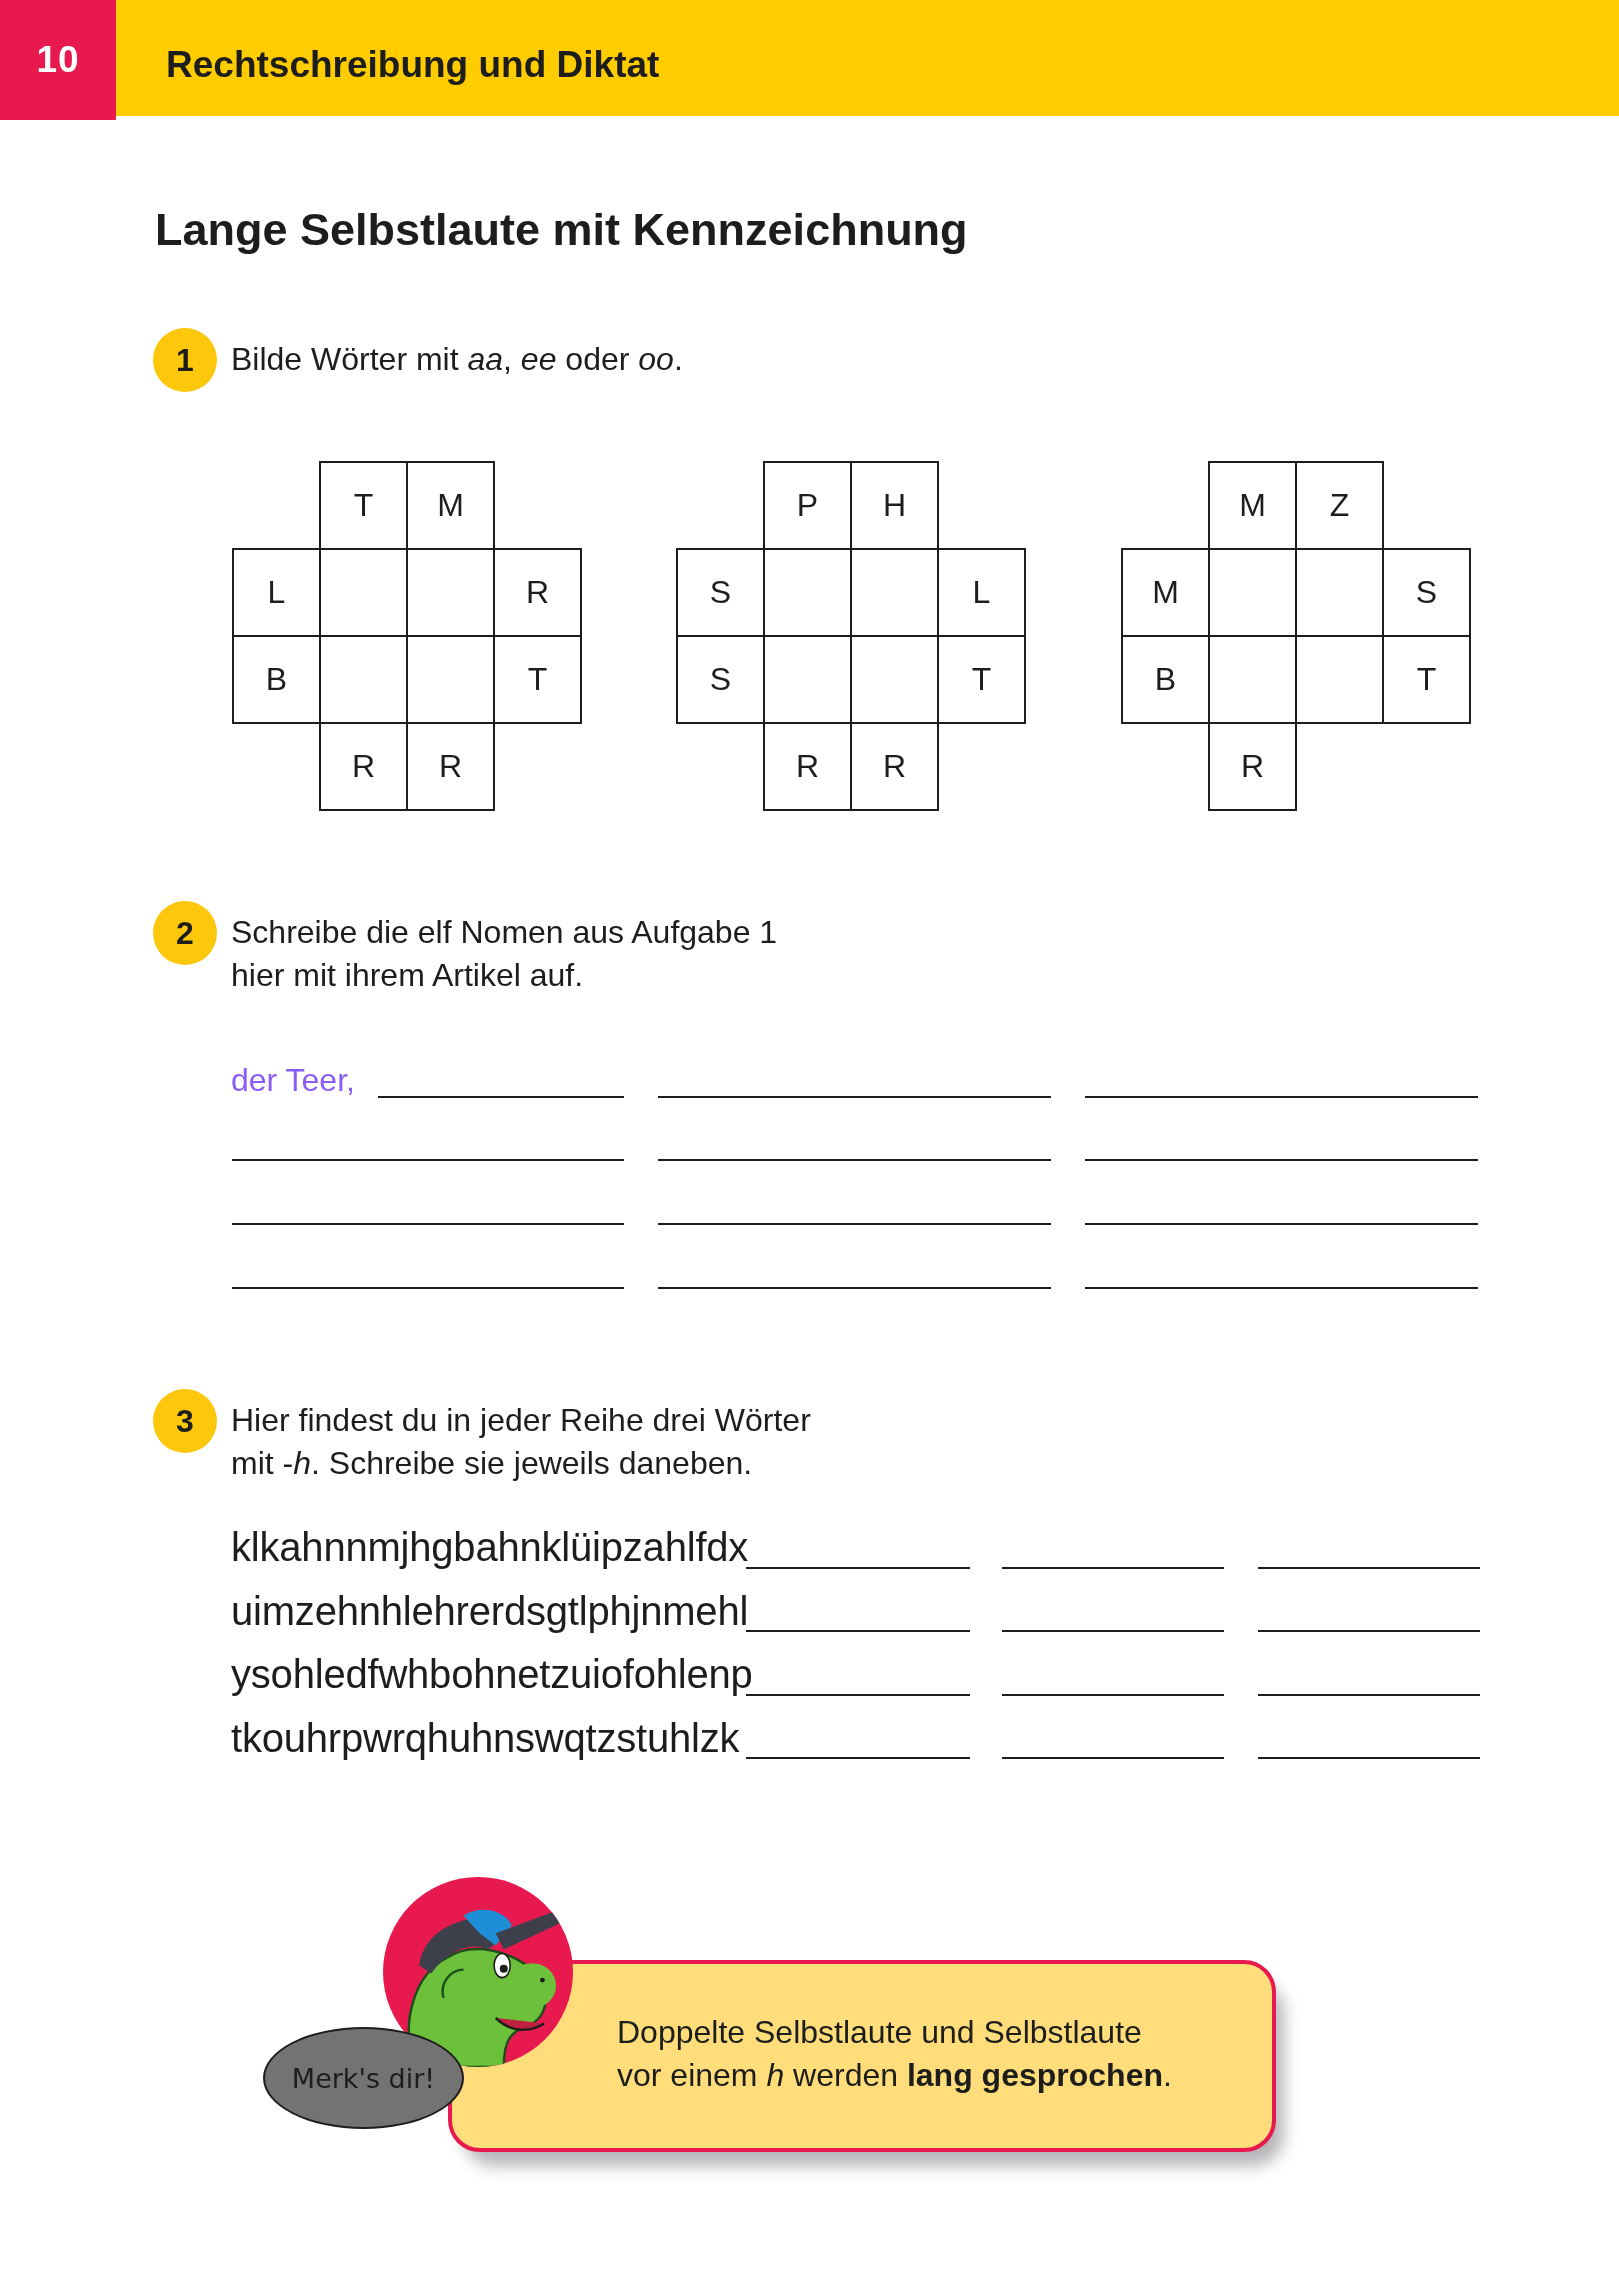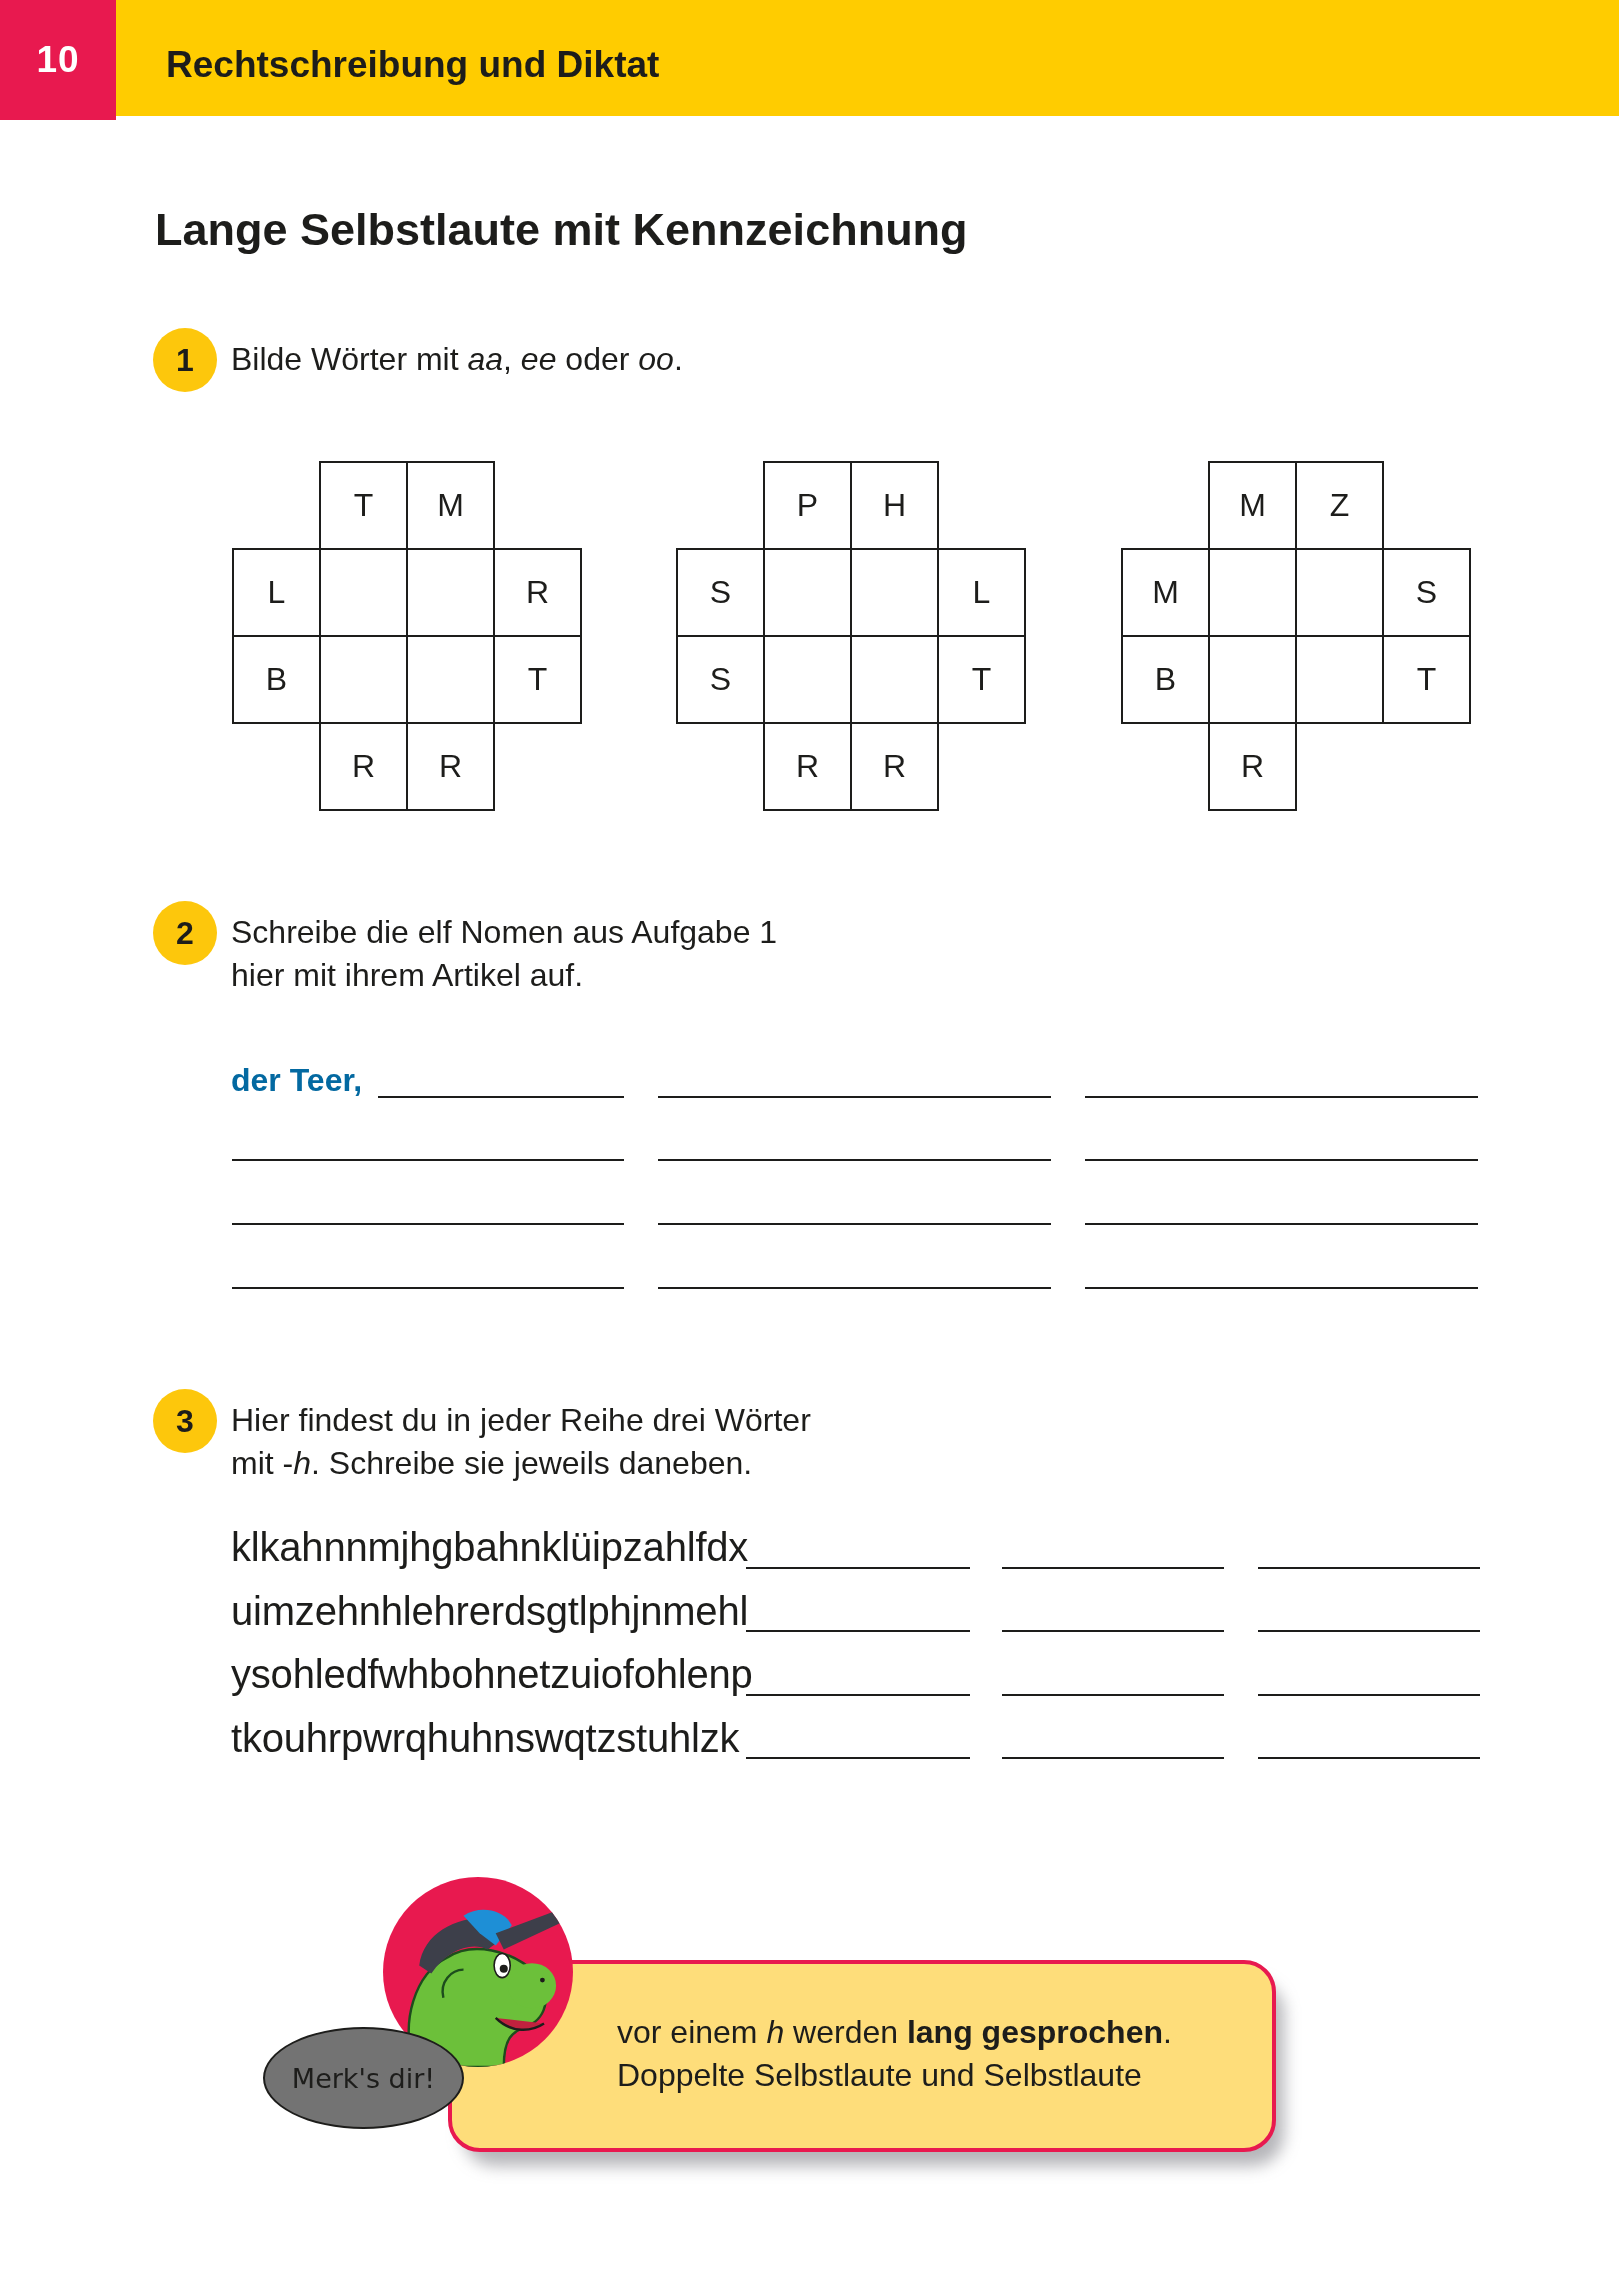--- a/index.html
+++ b/index.html
@@ -40,21 +40,21 @@
 
   
   .cell {
     position:absolute; width:89px; height:89px; box-sizing:border-box;
     border:2.4px solid #1d1d1b; display:flex; align-items:center; justify-content:center;
     font-size:32px; color:#1d1d1b; background:#fff;
   }
 
   .wline { position:absolute; height:2.4px; background:#1d1d1b; }
 
-  .green { color:#0369a1;font-weight:bold; }
+  .green { color:#8b5cf6; }
 
   .puzzle-row { font-size:40px; line-height:39px; letter-spacing:-0.2px; }
 
   
   .note-shadow {
     left:463px; top:1981px; width:821px; height:185px;
     border-radius:32px; background:rgba(90,90,100,0.45); filter:blur(8px);
   }
   .note {
     left:448px; top:1960px; width:828px; height:192px; box-sizing:border-box;
@@ -168,22 +168,22 @@
     <div class="wline" style="left: 1258px; top: 1694px; width: 222px;"></div>
     <div class="abs puzzle-row" style="left: 231px; top: 1719px;">tkouhrpwrqhuhnswqtzstuhlzk</div>
     <div class="wline" style="left: 746px; top: 1757px; width: 224px;"></div>
     <div class="wline" style="left: 1002px; top: 1757px; width: 222px;"></div>
     <div class="wline" style="left: 1258px; top: 1757px; width: 222px;"></div>
   </div>
 
 <div class="abs note-shadow"></div>
 <div class="abs note"></div>
 <div class="abs note-text">
+  <div>Doppelte Selbstlaute und Selbstlaute</div>
   <div><span>vor einem </span><i>h</i><span> werden </span><b>lang gesprochen</b><span>.</span></div>
-  <div>Doppelte Selbstlaute und Selbstlaute</div>
 </div>
 
 <div class="abs mascot">
   <svg width="190" height="190" viewBox="0 0 236 236">
 
     <path d="M40 236 C20 180 40 120 80 100 C110 80 160 90 190 120 C210 140 205 175 180 185 C160 192 150 200 150 236 Z" fill="#6cc03a" stroke="#1d4d1d" stroke-width="3"></path>
 
     <ellipse cx="185" cy="135" rx="30" ry="28" fill="#6cc03a"></ellipse>
     <circle cx="198" cy="128" r="3" fill="#1d1d1b"></circle>
 

